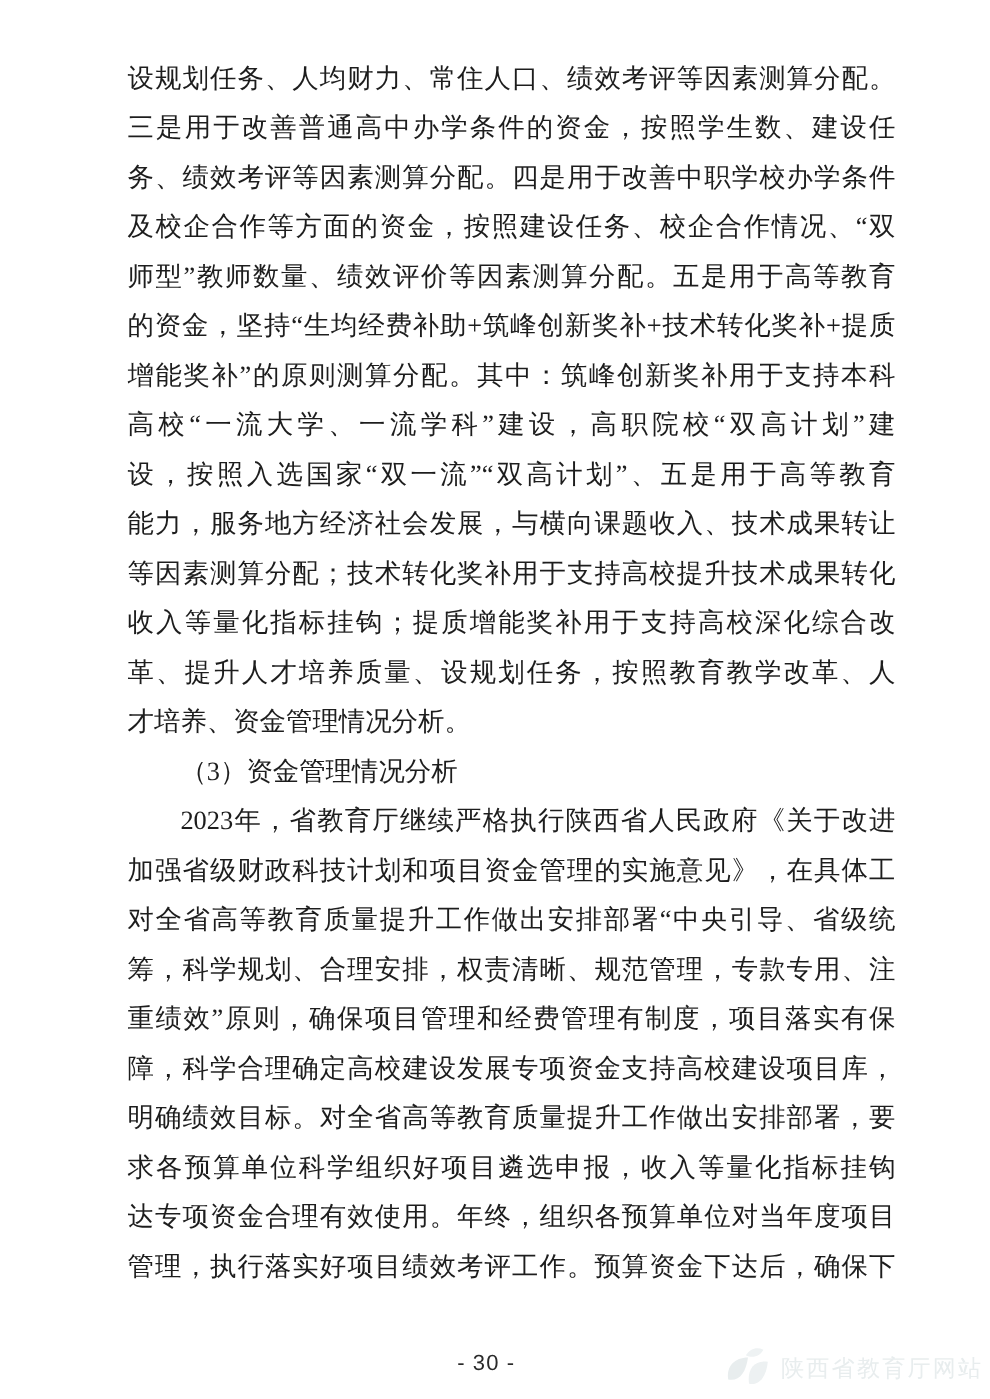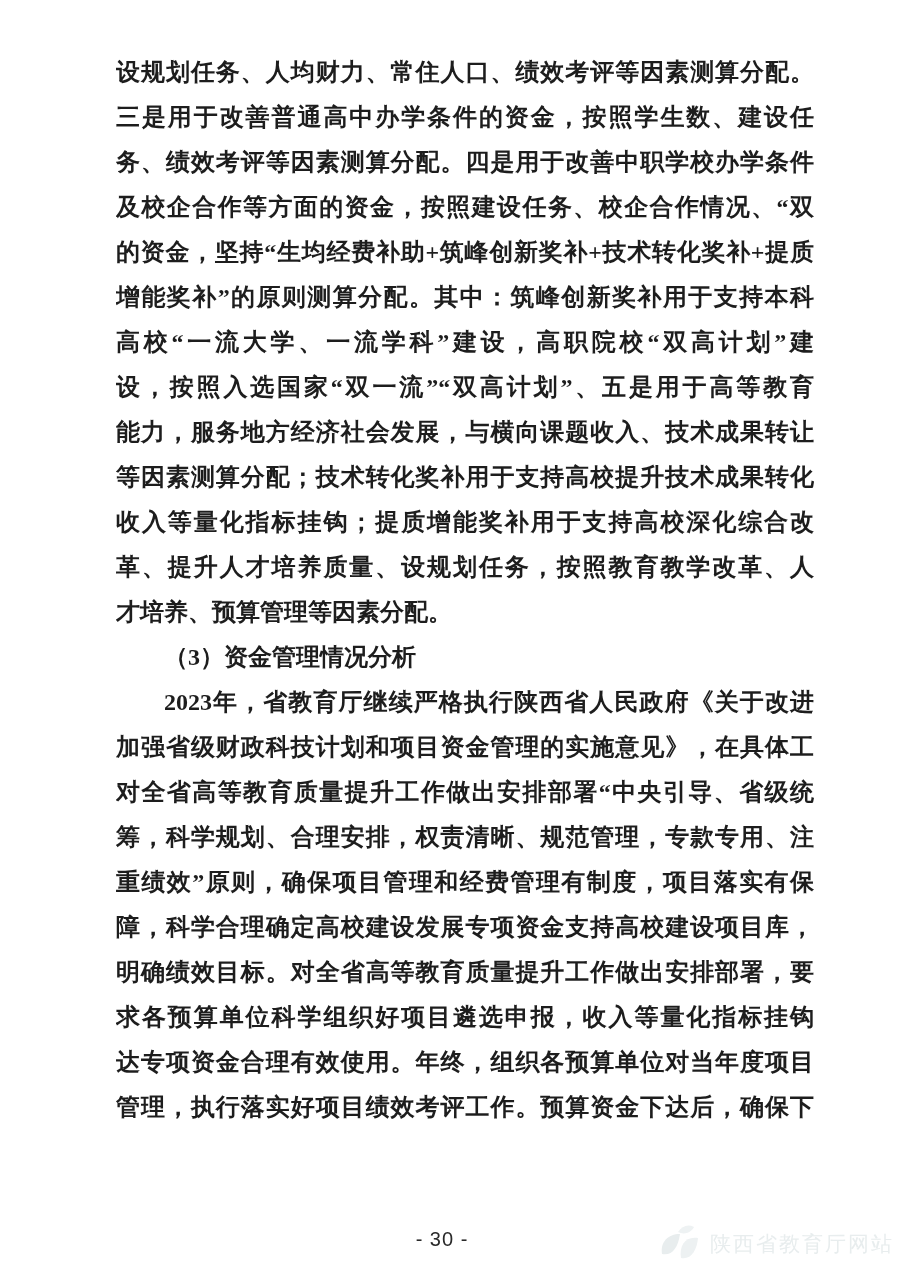--- a/index.html
+++ b/index.html
@@ -12,21 +12,21 @@
     font-family: "Liberation Serif", serif;
   }
   .text-block {
     position: absolute;
     left: 116px;
     top: 50px;
     width: 698px;
     font-size: 24px;
     line-height: 45px;
     color: #1d1d1d;
-    font-weight: 700;
+    font-weight: 400;
   }
   .line {
     height: 45px;
     overflow: hidden;
     text-align: justify;
     text-align-last: justify;
     white-space: normal;
   }
   .line.no-stretch { text-align-last: left; }
   .line.indent { text-indent: 2em; }
@@ -62,29 +62,30 @@
 </head>
 <body>
 
 <div class="page">
 
   <div class="text-block">
       <div class="line">设规划任务、人均财力、常住人口、绩效考评等因素测算分配。</div>
       <div class="line">三是用于改善普通高中办学条件的资金，按照学生数、建设任</div>
       <div class="line">务、绩效考评等因素测算分配。四是用于改善中职学校办学条件</div>
       <div class="line">及校企合作等方面的资金，按照建设任务、校企合作情况、“双</div>
+      <div class="line">师型”教师数量、绩效评价等因素测算分配。五是用于高等教育</div>
       <div class="line">的资金，坚持“生均经费补助+筑峰创新奖补+技术转化奖补+提质</div>
       <div class="line">增能奖补”的原则测算分配。其中：筑峰创新奖补用于支持本科</div>
       <div class="line">高校“一流大学、一流学科”建设，高职院校“双高计划”建</div>
       <div class="line">设，按照入选国家“双一流”“双高计划”、五是用于高等教育</div>
       <div class="line">能力，服务地方经济社会发展，与横向课题收入、技术成果转让</div>
       <div class="line">等因素测算分配；技术转化奖补用于支持高校提升技术成果转化</div>
       <div class="line">收入等量化指标挂钩；提质增能奖补用于支持高校深化综合改</div>
       <div class="line">革、提升人才培养质量、设规划任务，按照教育教学改革、人</div>
-      <div class="line no-stretch">才培养、预算管理等因素分配。</div>
+      <div class="line no-stretch">才培养、资金管理情况分析。</div>
       <div class="line no-stretch indent">（3）资金管理情况分析</div>
       <div class="line indent">2023年，省教育厅继续严格执行陕西省人民政府《关于改进</div>
       <div class="line">加强省级财政科技计划和项目资金管理的实施意见》，在具体工</div>
       <div class="line">对全省高等教育质量提升工作做出安排部署“中央引导、省级统</div>
       <div class="line">筹，科学规划、合理安排，权责清晰、规范管理，专款专用、注</div>
       <div class="line">重绩效”原则，确保项目管理和经费管理有制度，项目落实有保</div>
       <div class="line">障，科学合理确定高校建设发展专项资金支持高校建设项目库，</div>
       <div class="line">明确绩效目标。对全省高等教育质量提升工作做出安排部署，要</div>
       <div class="line">求各预算单位科学组织好项目遴选申报，收入等量化指标挂钩</div>
       <div class="line">达专项资金合理有效使用。年终，组织各预算单位对当年度项目</div>

